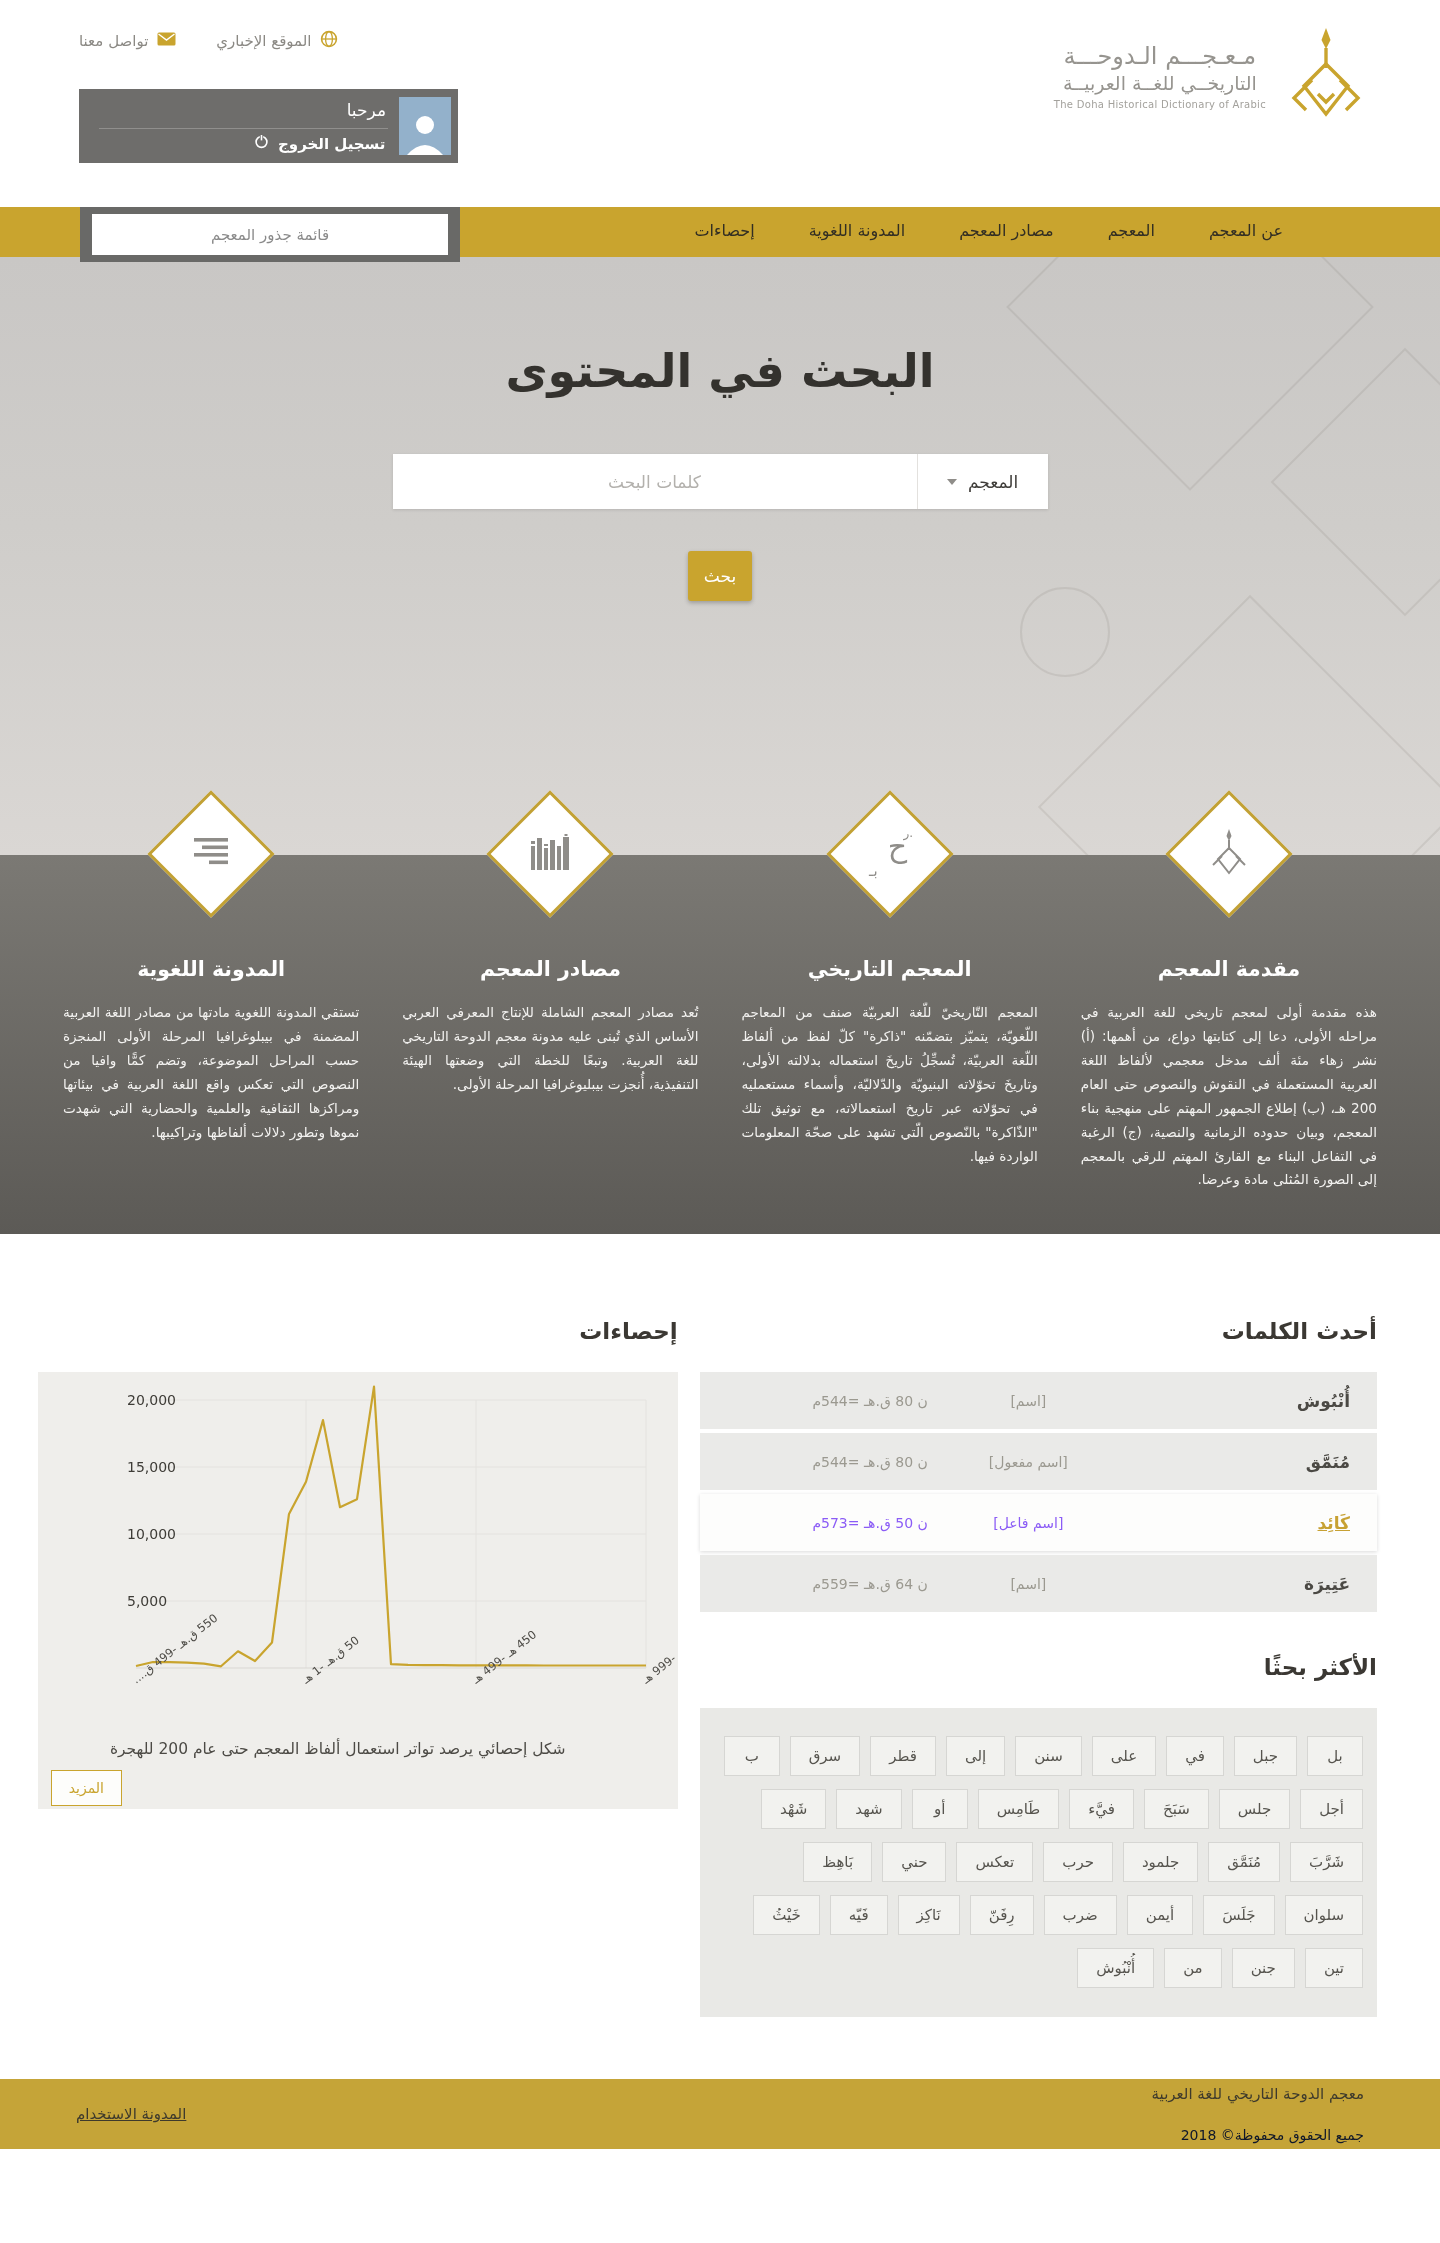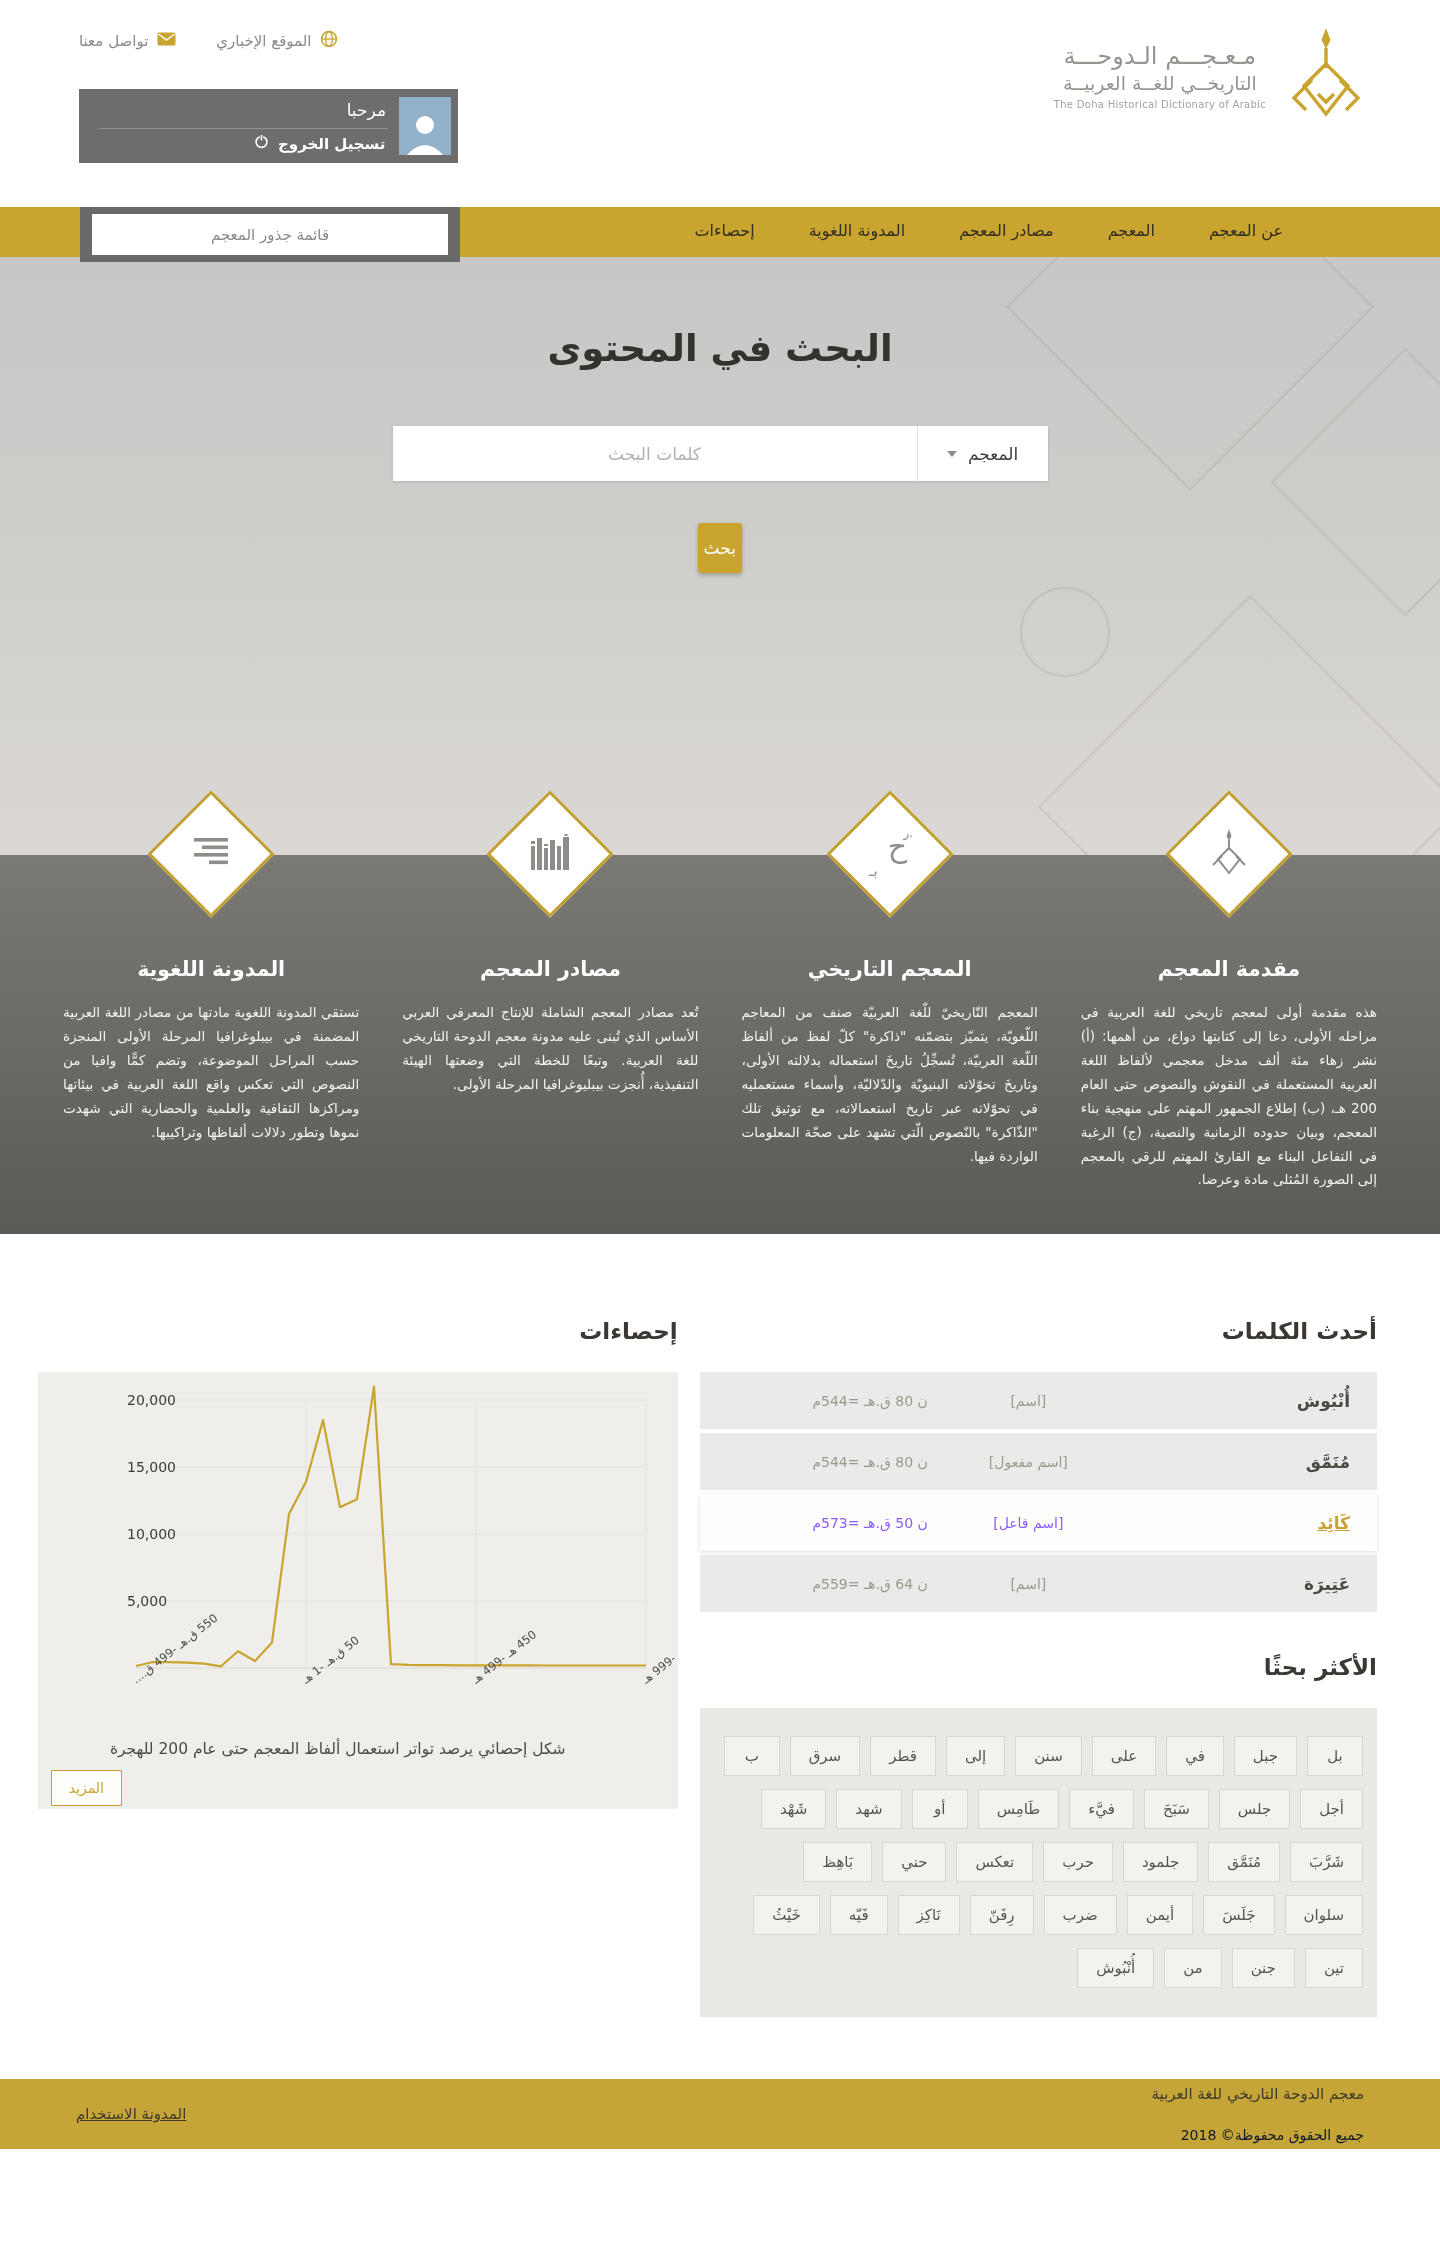--- a/index.html
+++ b/index.html
@@ -35,28 +35,28 @@
   .roots-caret { position:absolute; top:61px; left:262px; width:12px; height:12px; border-left:3px solid #abaaa7; border-bottom:3px solid #abaaa7; transform:rotate(-45deg); }
 
   
   .hero { position:relative; height:598px; overflow:hidden; text-align:center;
     background:linear-gradient(180deg,#c9c7c5 0%,#cfcdca 45%,#dad7d4 100%); }
   .deco { position:absolute; border:2px solid rgba(105,100,95,.13); }
   .deco.d1 { width:260px; height:260px; right:120px; top:-80px; transform:rotate(45deg); }
   .deco.d2 { width:190px; height:190px; right:-60px; top:130px; transform:rotate(45deg); }
   .deco.d3 { width:300px; height:300px; right:40px; top:400px; transform:rotate(45deg); }
   .deco.d4 { width:90px; height:90px; right:330px; top:330px; border-radius:50%; }
-  .hero-title { margin:0; padding-top:70px; font-size:37px; font-weight:bold; color:#34322e; }
+  .hero-title { margin:17px; padding-top:70px; font-size:46px; font-weight:bold; color:#34322e; }
   .search-bar { width:655px; height:55px; margin:56px auto 0; background:#fff; display:flex; box-shadow:0 1px 3px rgba(0,0,0,.12); position:relative; z-index:2; }
   .select-part { width:131px; display:flex; align-items:center; justify-content:center; gap:11px; border-left:1px solid #e3e1de; font-size:17px; color:#3e3c38; cursor:pointer; }
   .caret-down { width:0; height:0; border-left:5px solid transparent; border-right:5px solid transparent; border-top:6px solid #8f8d89; }
   .input-part { flex:1; }
   .input-part input { width:100%; height:100%; border:0; outline:none; text-align:center; font-size:17px; color:#6f6d69; font-family:inherit; }
   .input-part input::placeholder { color:#b3b1ad; opacity:1; }
-  .search-btn { margin-top:42px; width:44px; height:50px; background:#c9a42e; color:#fff; border:0; border-radius:3px; font-size:17px; font-family:inherit; cursor:pointer; box-shadow:0 2px 4px rgba(0,0,0,.25); position:relative; z-index:2; }
+  .search-btn { margin-top:42px; width:64px; height:50px; background:#c9a42e; color:#fff; border:0; border-radius:3px; font-size:17px; font-family:inherit; cursor:pointer; box-shadow:0 2px 4px rgba(0,0,0,.25); position:relative; z-index:2; }
 
   
   .features { background:linear-gradient(180deg,#7b7974 0%,#5c5a56 100%); padding:0 63px 42px; }
   .features-grid { display:grid; grid-template-columns:repeat(4,1fr); gap:43px; }
   .feature { position:relative; padding-top:102px; }
   .diamond { position:absolute; top:-46px; right:50%; margin-right:-45px; width:90px; height:90px; background:#fff; border:3px solid #c2a134; transform:rotate(45deg); box-shadow:0 0 0 2px #fff inset; }
   .diamond-inner { width:100%; height:100%; transform:rotate(-45deg); display:flex; align-items:center; justify-content:center; }
   .feature h3 { margin:0 0 20px; text-align:center; color:#fff; font-size:20.5px; font-weight:bold; }
   .feature p { margin:0; color:#f3f2f0; font-size:13.6px; line-height:1.76; text-align:justify; }
   .hist-icon { position:relative; width:46px; height:48px; color:#8f8d89; }

